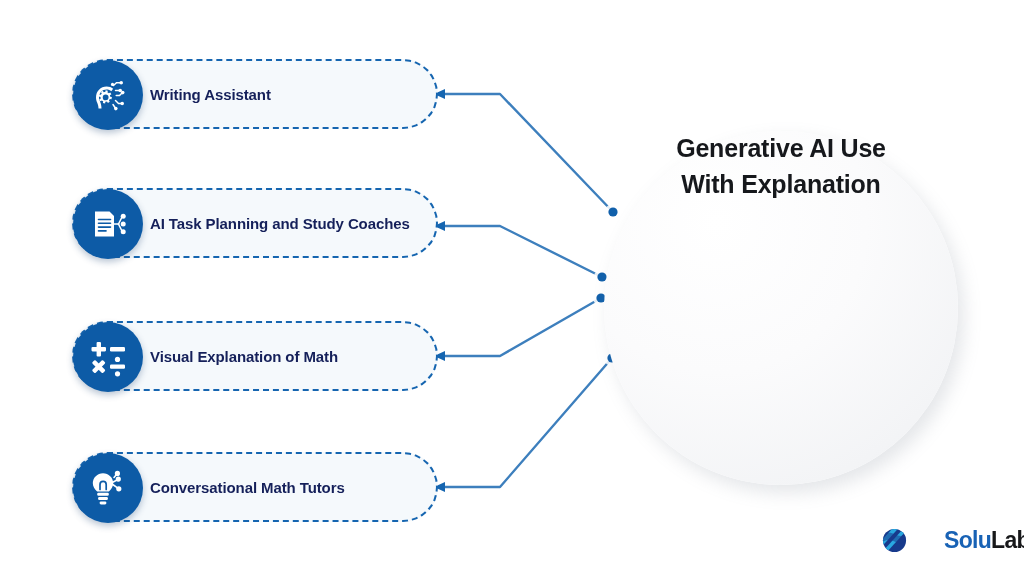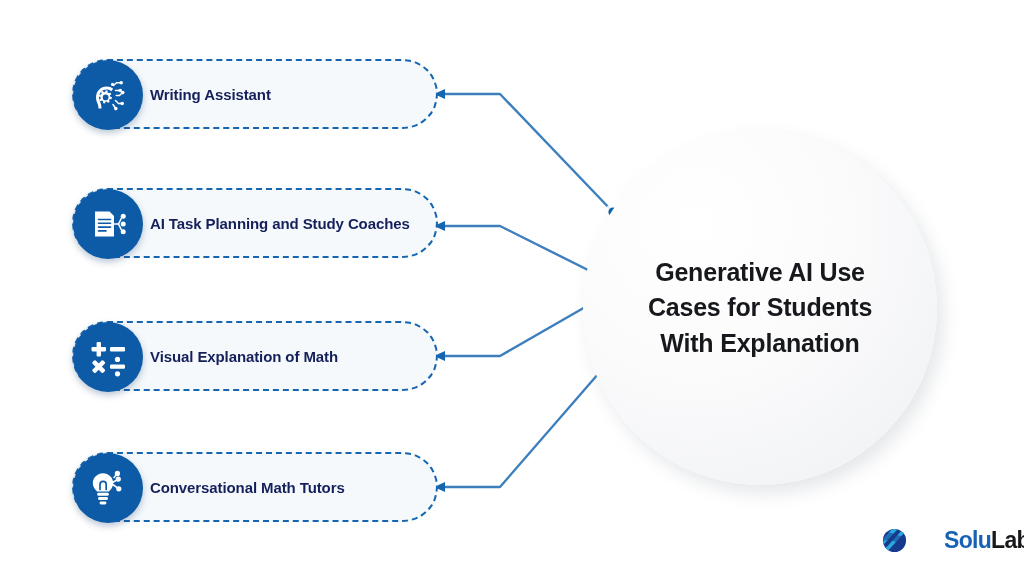--- a/index.html
+++ b/index.html
@@ -71,29 +71,29 @@
     box-shadow: 0 3px 7px rgba(20, 60, 110, 0.30);
     display: flex;
     align-items: center;
     justify-content: center;
   }
   .icon-badge svg { display: block; }
 
   
   #center-circle {
     position: absolute;
-    left: 583px;
+    left: 604px;
     top: 131px;
     width: 354px;
     height: 354px;
     border-radius: 50%;
     background: radial-gradient(circle at 32% 26%, #ffffff 0%, #fbfbfc 42%, #f3f4f6 78%, #eceef1 100%);
     box-shadow: 6px 8px 18px rgba(120, 130, 145, 0.20);
     display: flex;
-    align-items: center;
+    align-items: flex-start;
     justify-content: center;
   }
   #center-title {
     width: 300px;
     text-align: center;
     font-size: 25px;
     font-weight: bold;
     line-height: 1.42;
     color: #16181c;
     letter-spacing: -0.2px;
@@ -157,21 +157,20 @@
       <circle cx="601" cy="298" r="8" fill="#ffffff" opacity="0.85"></circle>
       <circle cx="601" cy="298" r="4.6" fill="#1160ab"></circle>
       <circle cx="612" cy="358" r="8" fill="#ffffff" opacity="0.85"></circle>
       <circle cx="612" cy="358" r="4.6" fill="#1160ab"></circle>
     </g>
   </svg>
 
   <div id="center-circle">
     <div id="center-title">
       <span class="tline">Generative AI Use</span>
-      <span class="tline">Cases for Students</span>
       <span class="tline">With Explanation</span>
     </div>
   </div>
 
   <div class="pill pill-1">
     <span class="icon-badge">
       <svg width="44" height="44" viewBox="0 0 44 44">
         <g fill="#ffffff">
 
           <path d="M12.5 35.5 C12.5 30.5 10 29 10 24.5 C10 18.4 14.6 13.6 20.6 13.6 C23.2 13.6 25.4 14.4 27.1 15.8

